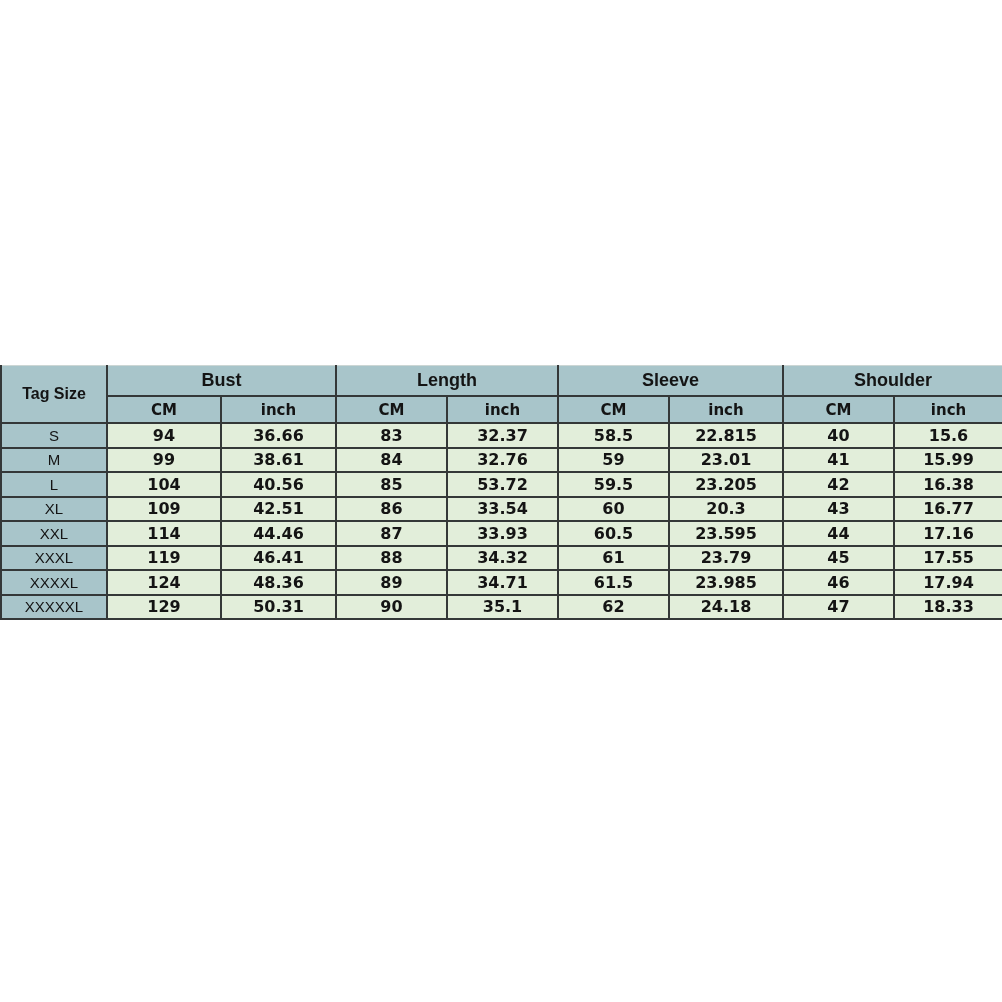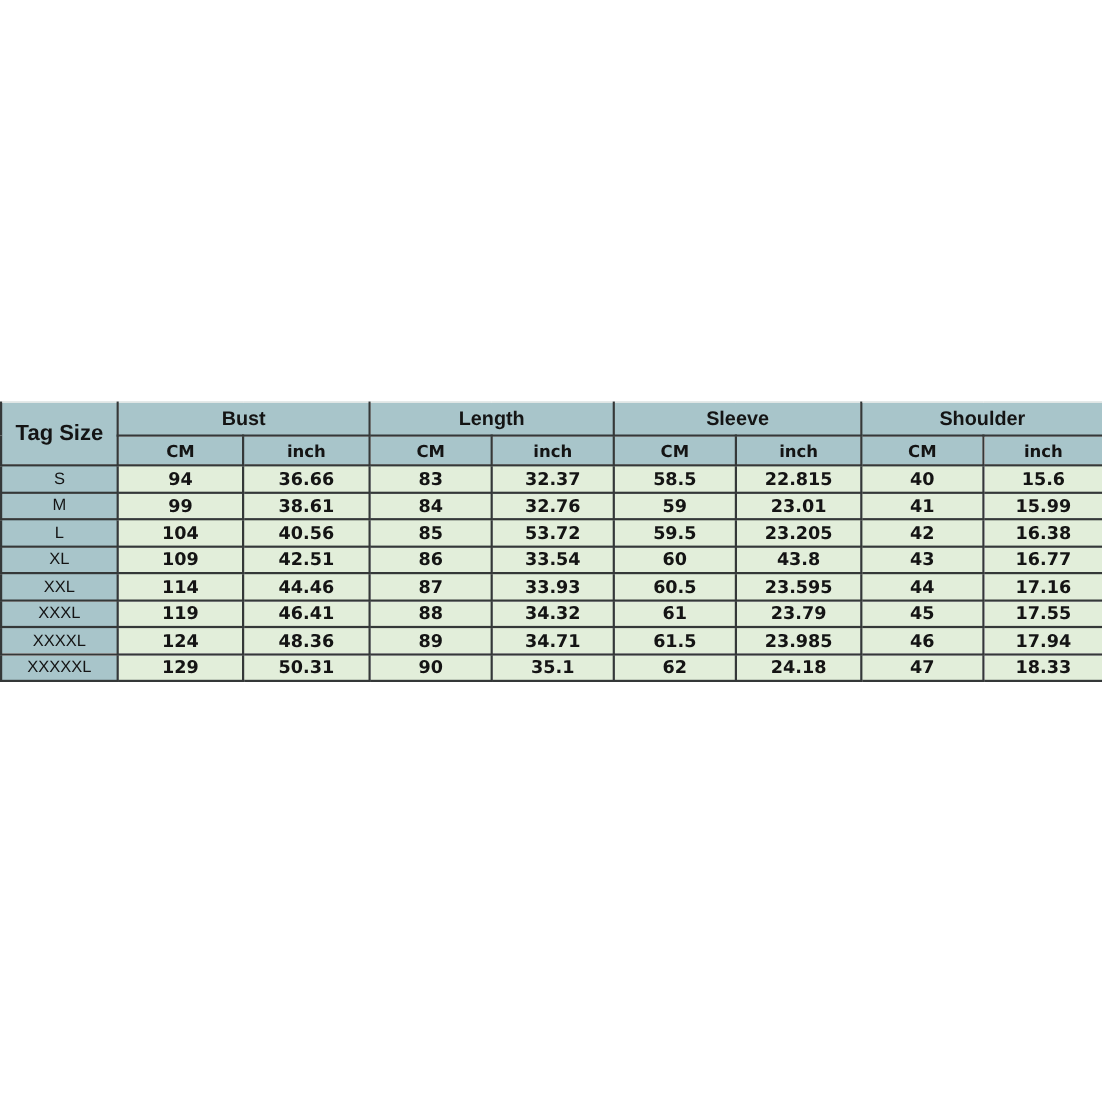--- a/index.html
+++ b/index.html
@@ -35,21 +35,21 @@
   
   table.size-table thead tr:first-child th {
     border-top: 1px solid #ccd6d4;
   }
   thead th {
     background: #a8c5ca;
   }
   th.corner-th {
     font-family: "Liberation Sans", sans-serif;
     font-weight: bold;
-    font-size: 20px;
+    font-size: 16px;
   }
   th.group-th {
     font-family: "Liberation Sans", sans-serif;
     font-weight: bold;
     font-size: 18px;
     height: 29px;
     margin-left: 44px;
   }
   th.unit-th {
     font-family: "DejaVu Sans", sans-serif;
@@ -140,21 +140,21 @@
           <td>42</td>
           <td>16.38</td>
         </tr>
         <tr>
           <td class="size-cell">XL</td>
           <td>109</td>
           <td>42.51</td>
           <td>86</td>
           <td>33.54</td>
           <td>60</td>
-          <td>43.8</td>
+          <td>20.3</td>
           <td>43</td>
           <td>16.77</td>
         </tr>
         <tr>
           <td class="size-cell">XXL</td>
           <td>114</td>
           <td>44.46</td>
           <td>87</td>
           <td>33.93</td>
           <td>60.5</td>

